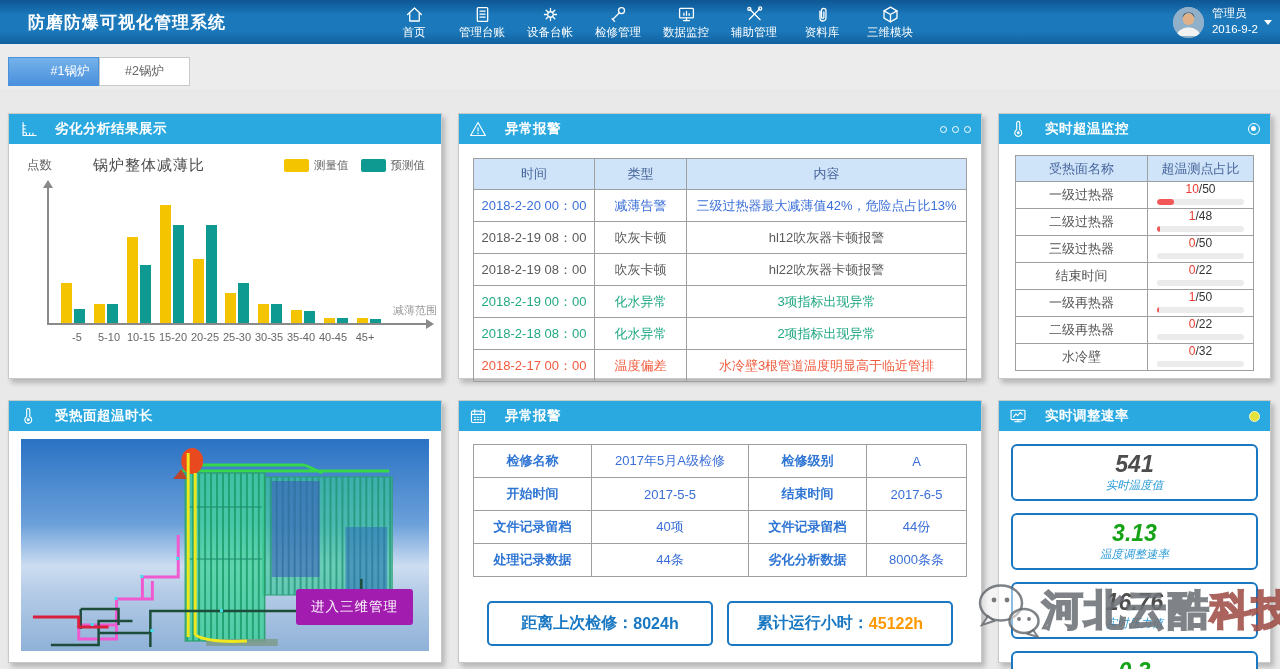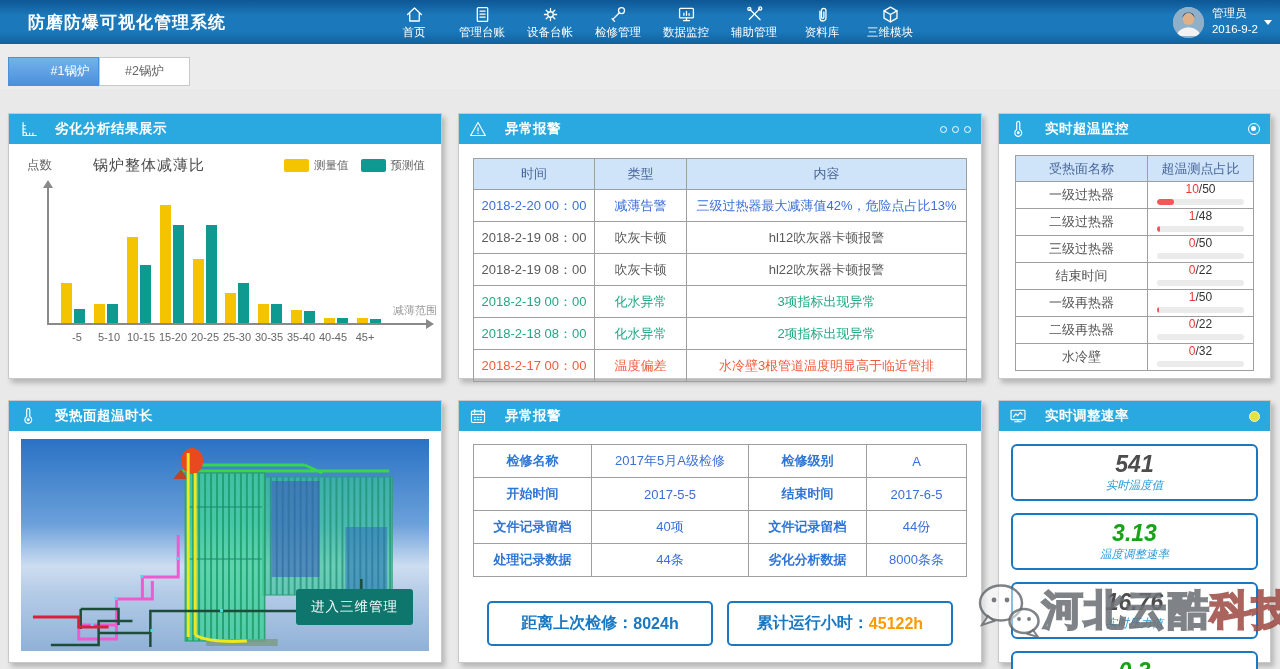--- a/index.html
+++ b/index.html
@@ -102,21 +102,21 @@
   
   .rates-grid { display:grid; grid-template-columns:1fr; gap:12px 25px; padding:13px 12px;font-style:italic; }
   .rate-box { height:57px; border:2.5px solid #1a78c2; border-radius:6px; background:#fff;
     display:flex; flex-direction:column; align-items:center; justify-content:center; }
   .rv { font-size:23px; font-weight:bold; line-height:1.1; min-height:25px; }
   .rv.dark { color:#4d4d4d; } .rv.green { color:#17a317; }
   .rl { font-size:11.5px; color:#2a9ad8; margin-top:1px; }
   
   .scene { position:absolute; left:12px; right:12px; top:38px; bottom:11px; overflow:hidden; }
   .scene svg { width:100%; height:100%; display:block; }
-  .enter-3d-btn { position:absolute; right:16px; bottom:26px; background:#0f766e; color:#fff;
+  .enter-3d-btn { position:absolute; right:16px; bottom:26px; background:#a21caf; color:#fff;
     font-size:13.5px; padding:9px 15px; border-radius:3px; cursor:pointer; letter-spacing:1px; }
   
   .watermark { position:absolute; left:976px; top:580px; z-index:40; display:flex; align-items:center;
     pointer-events:none; }
   .wm-text { font-size:41px; font-weight:bold; letter-spacing:1px; white-space:nowrap;
     color:rgba(255,255,255,.42); -webkit-text-stroke:2px rgba(95,100,105,.8); }
   .wm-accent { -webkit-text-stroke:2px rgba(150,60,52,.8); }
 </style>
 </head>
 <body>

